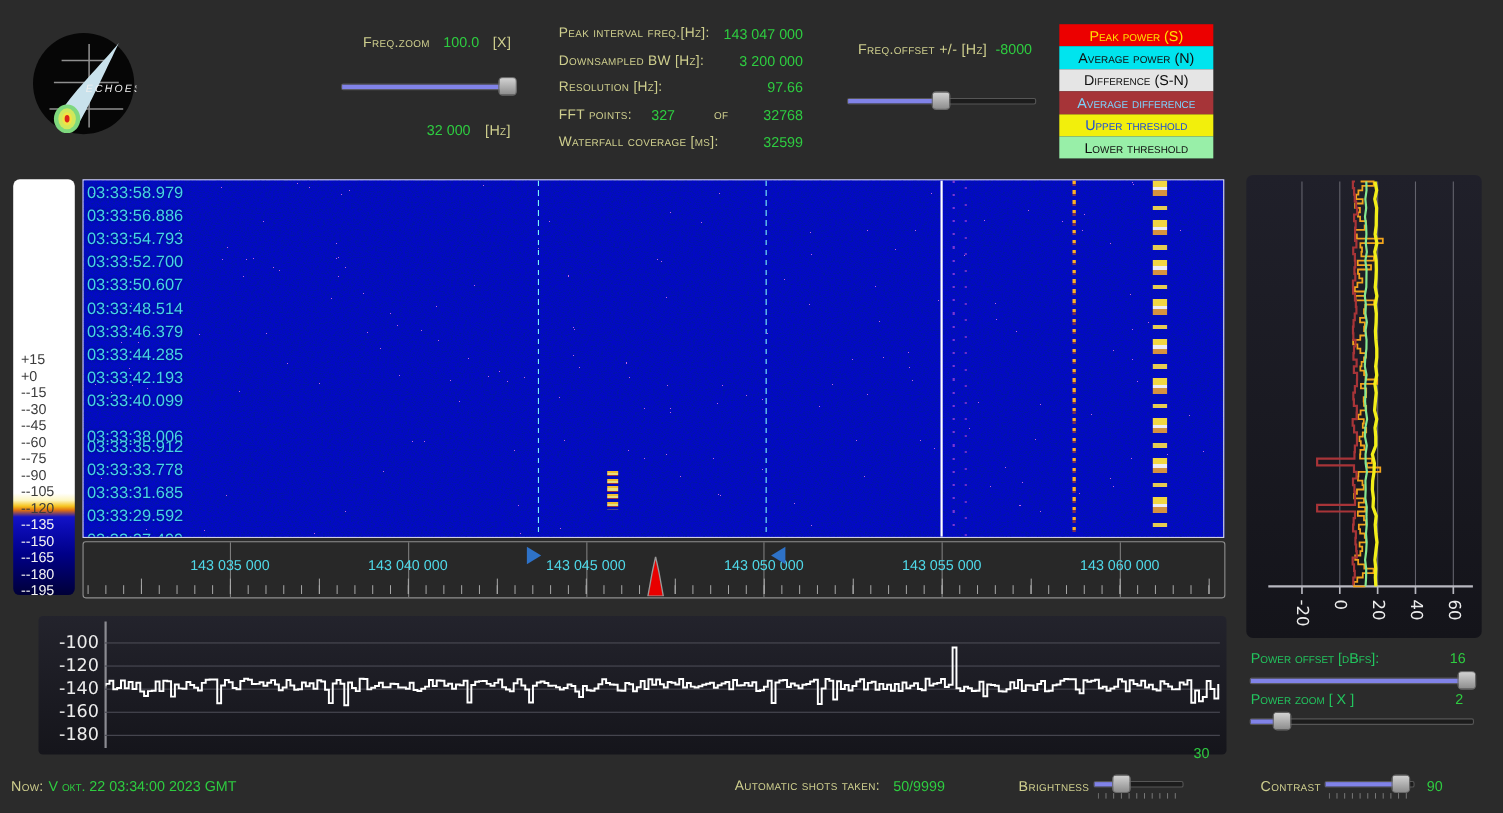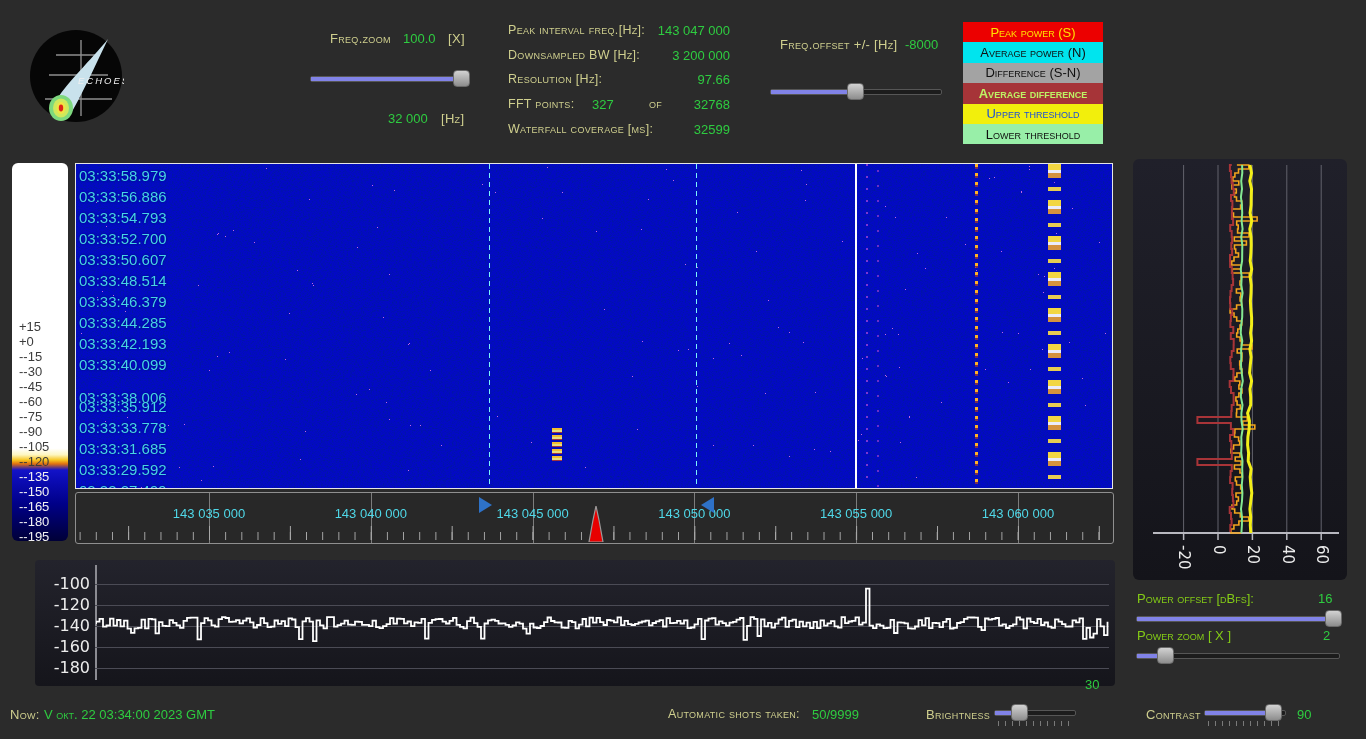--- a/index.html
+++ b/index.html
@@ -76,21 +76,21 @@
   #spectrum .hgrid{position:absolute;left:60px;right:6px;height:1px;background:#4b4b55;}
   #spectrum .yaxis{position:absolute;left:60px;top:5px;bottom:6px;width:1.5px;background:#8b8b92;}
 
   
   #sidegraph{position:absolute;left:1133px;top:159px;width:214px;height:421px;border-radius:6px;
              background:linear-gradient(180deg,#20202a,#14141a);}
   .xlab{position:absolute;writing-mode:vertical-rl;font-size:15px;color:#ececec;
         font-family:"DejaVu Sans",sans-serif;}
 
   
-  .side-lbl{position:absolute;color:#84cc16;font-variant:small-caps;font-size:13px;}
+  .side-lbl{position:absolute;color:#22c55e;font-variant:small-caps;font-size:13px;}
   .side-val{position:absolute;color:#2ecc40;font-size:13px;}
   #shot-btn{position:absolute;left:1134px;top:667px;width:206px;height:24px;background:#0b6b6b;
             border:1px solid #0e8585;border-radius:4px;display:flex;align-items:center;
             justify-content:center;gap:6px;color:#f2f2f2;font-variant:small-caps;font-size:13.5px;
             cursor:pointer;}
   #shot-btn u{text-decoration:underline;}
 
   
   .status{position:absolute;font-size:13px;}
 </style>
@@ -161,24 +161,24 @@
     <div class="thumb" style="left:77px;"></div>
   </div>
 
   <div class="legend">
     <div class="lg-row" style="background:#ec0000;color:#ffe000;">
         <span>Peak power (S)</span>
       </div>
     <div class="lg-row" style="background:#00e4ee;color:#101010;">
         <span>Average power (N)</span>
       </div>
-    <div class="lg-row" style="background:#a3a3a3;color:#101010;">
+    <div class="lg-row" style="background:#e5e5e5;color:#101010;">
         <span>Difference (S-N)</span>
       </div>
-    <div class="lg-row" style="background:#a63438;color:#bef264;font-weight:bold;">
+    <div class="lg-row" style="background:#a63438;color:#7dd3fc;">
         <span>Average difference</span>
       </div>
     <div class="lg-row" style="background:#f2ef0c;color:#1d4ed8;">
         <span>Upper threshold</span>
       </div>
     <div class="lg-row" style="background:#98efa8;color:#101010;">
         <span>Lower threshold</span>
       </div>
   </div>
 

